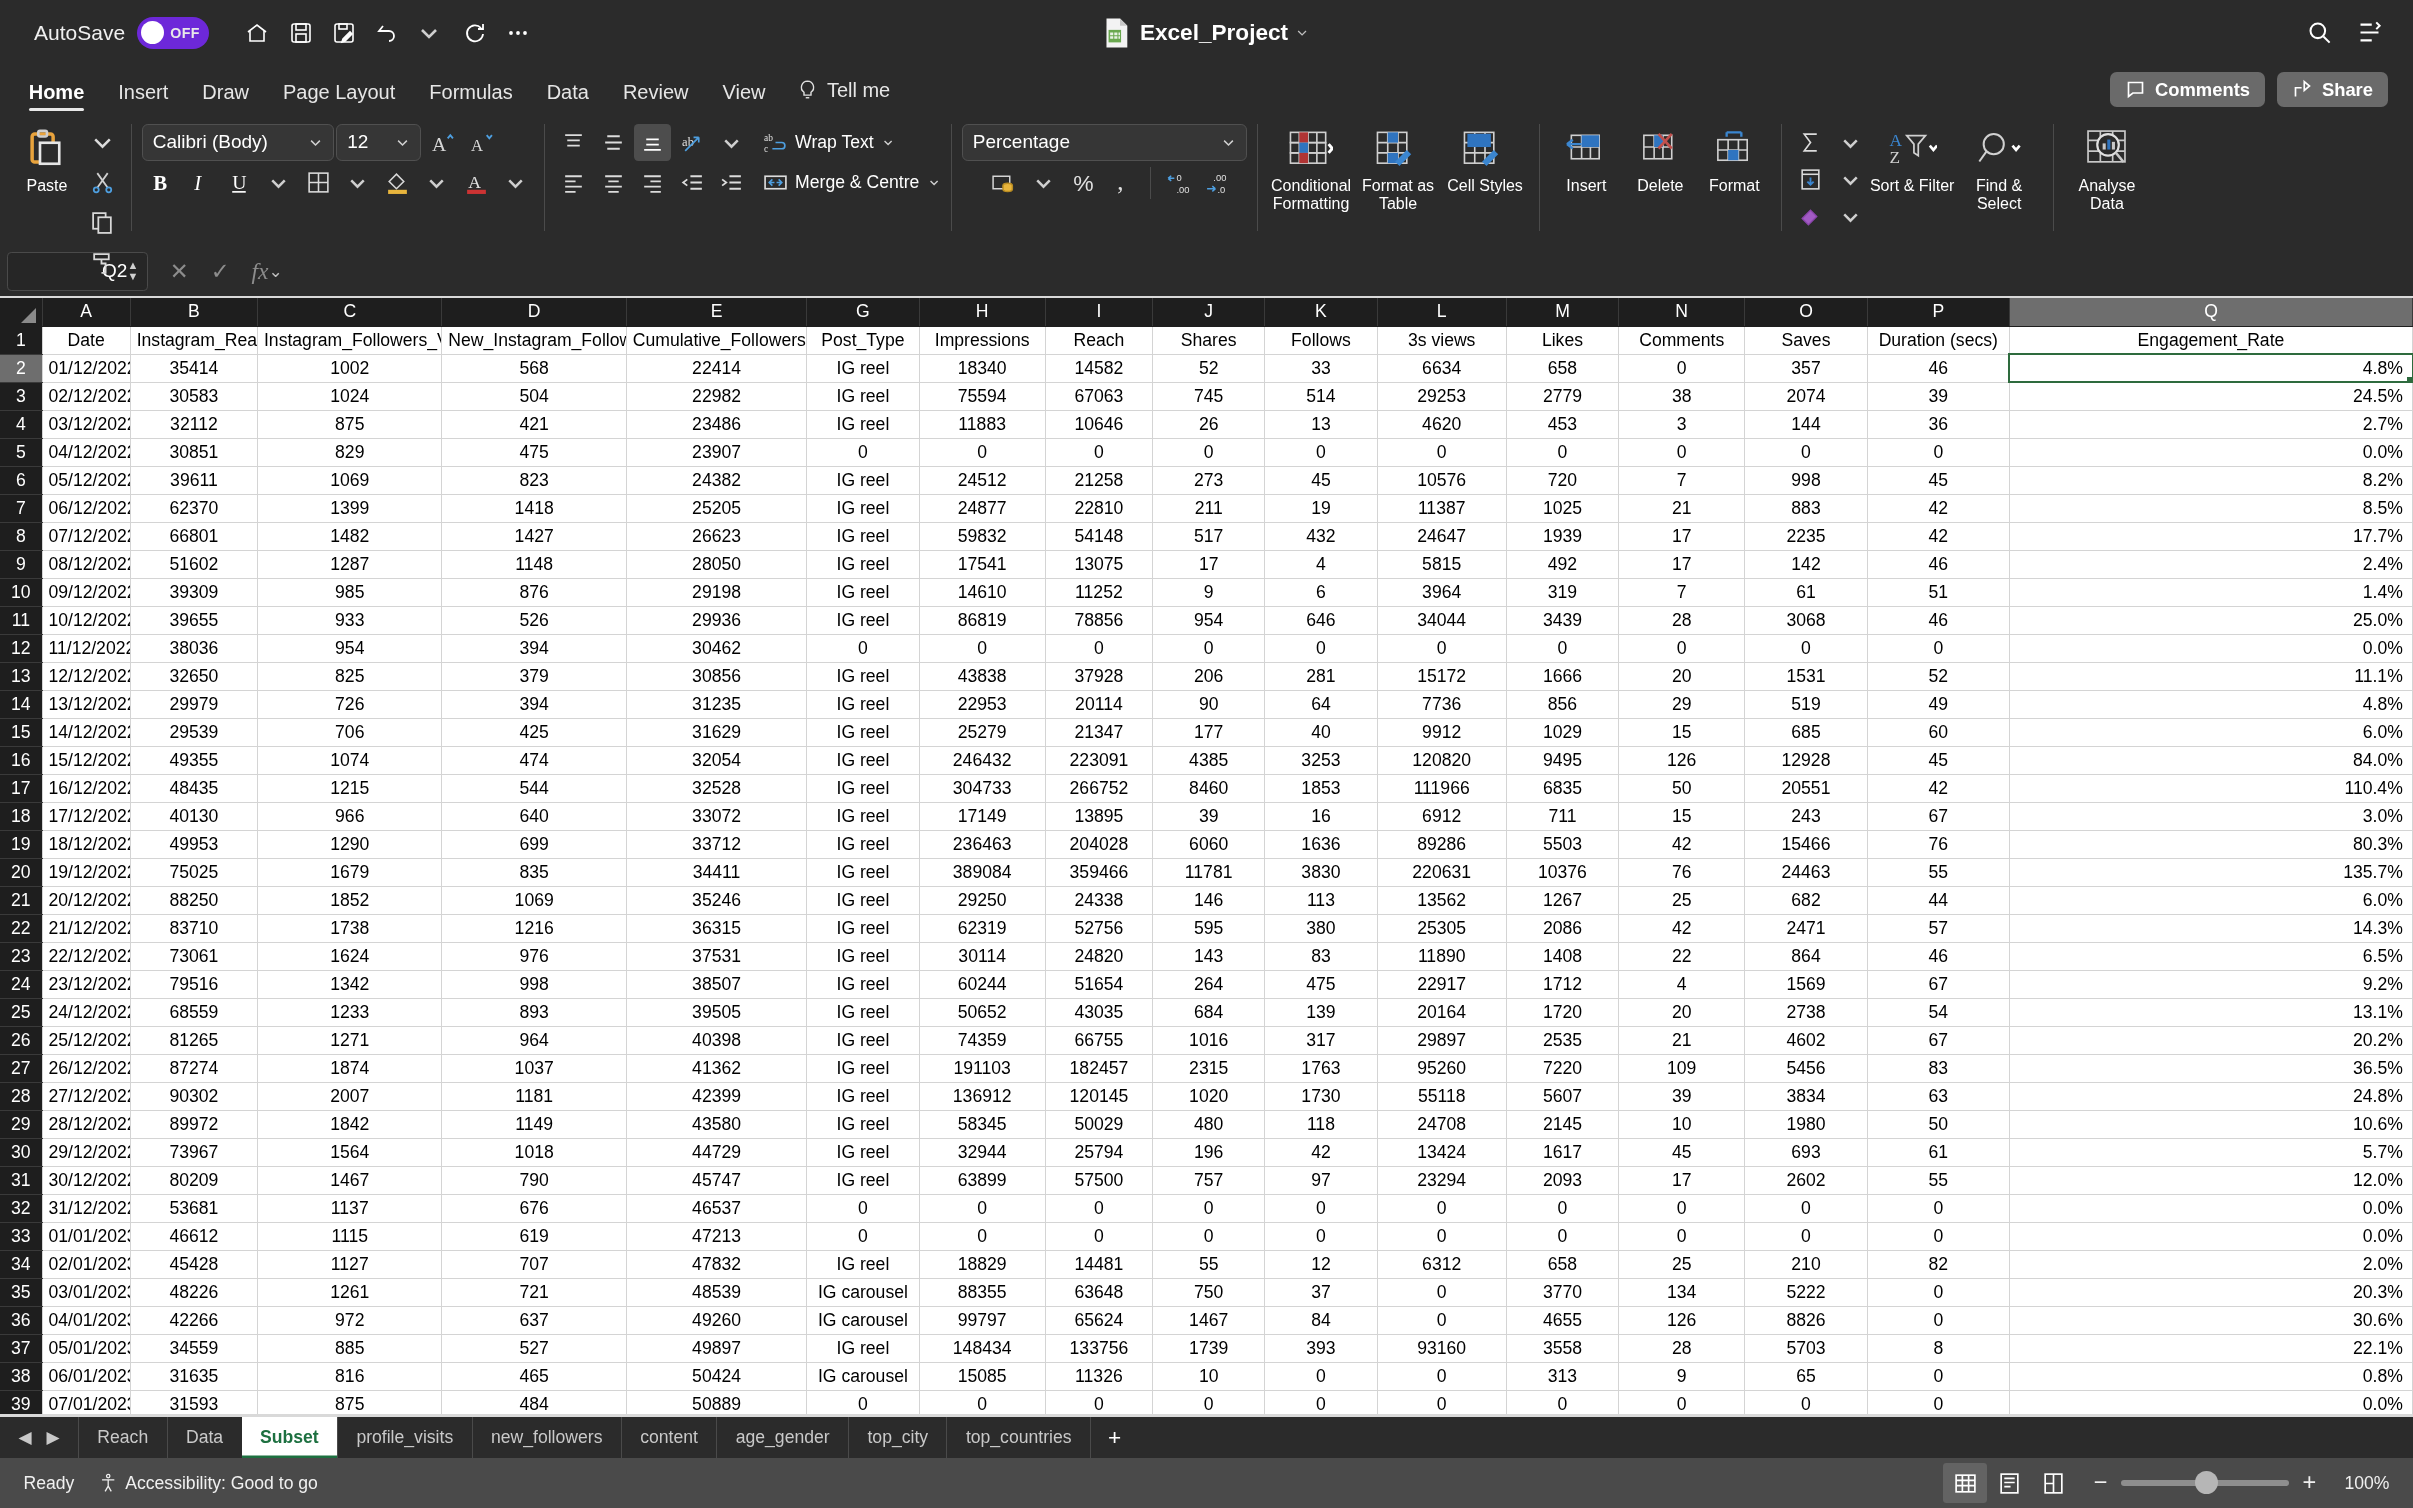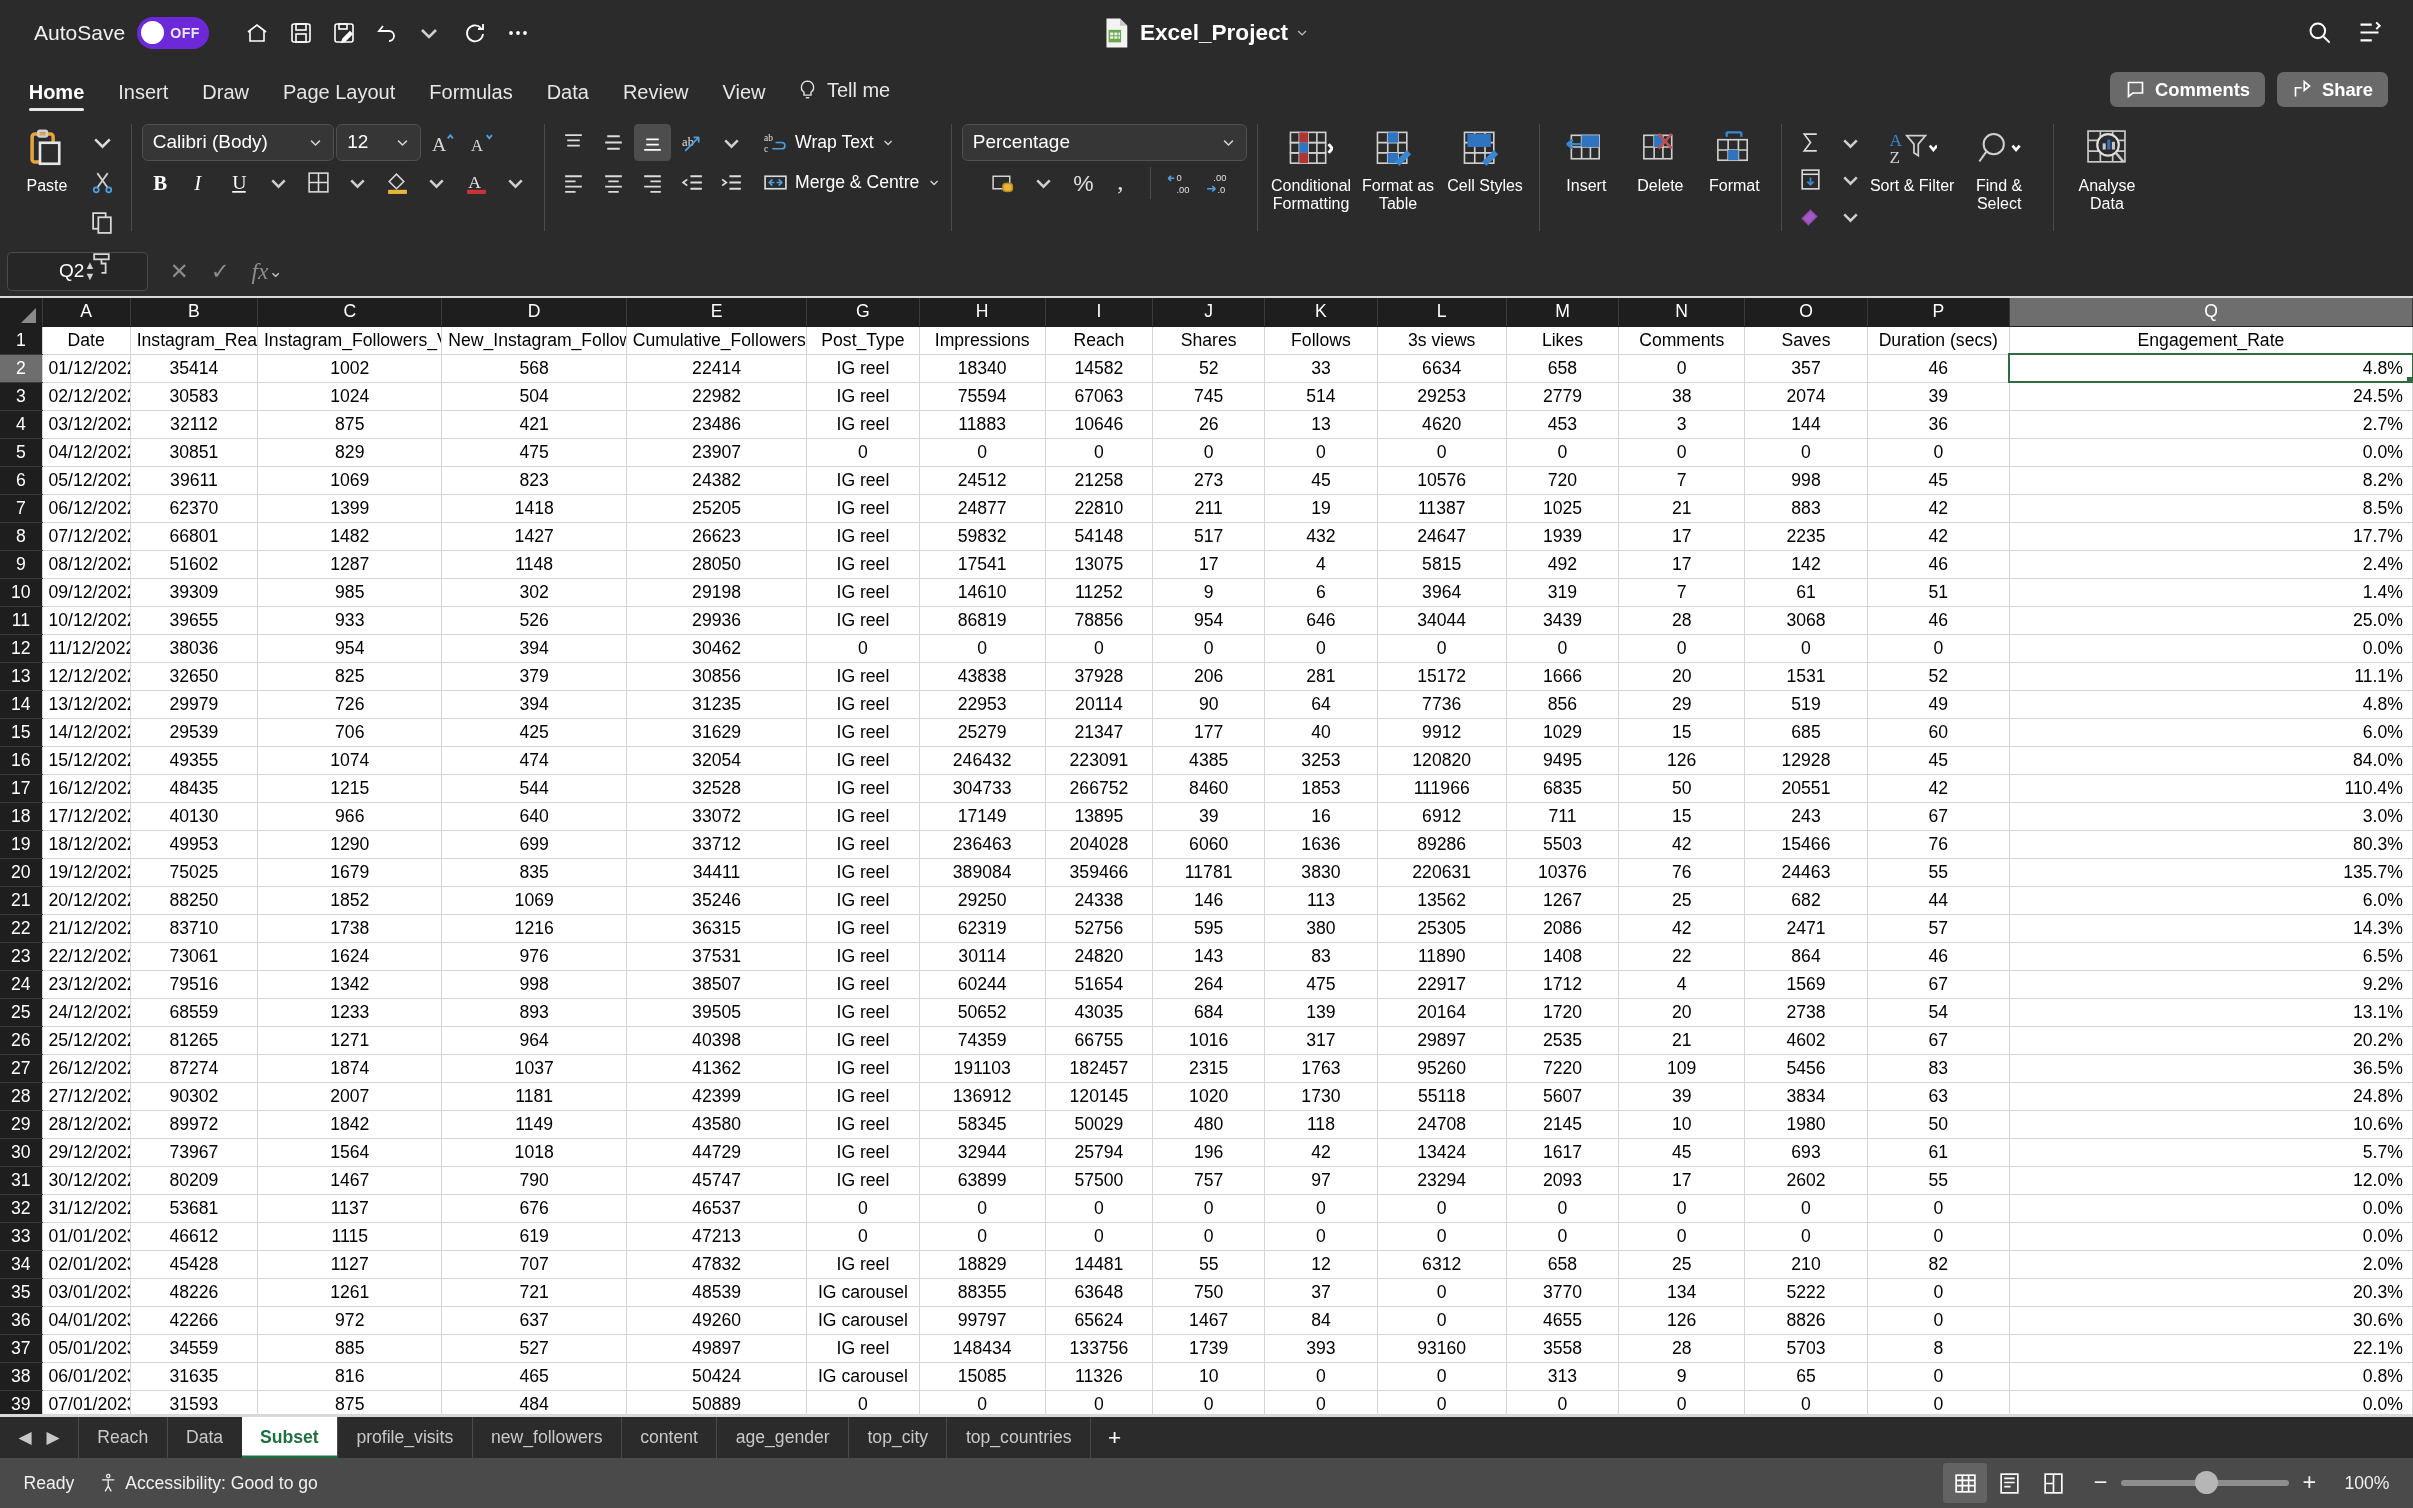--- a/index.html
+++ b/index.html
@@ -101,21 +101,21 @@
   .twoline { display:flex; flex-direction:column; align-items:center; gap:1.7px; line-height:1.1; }
 
   
   .formulabar {
     flex: 0 0 52px; height: 52px; background: #2b2b2b;
     display: flex; align-items: center; border-bottom: 2.5px solid #d9d9d9;
   }
   .namebox {
     width: 141px; height: 39px; margin-left: 6.7px; background: #262626;
     border: 0.8px solid #4a4a4a; border-radius: 4.2px;
-    display: flex; align-items: center; justify-content: center; padding: 0 8.4px;
+    display: flex; align-items: center; justify-content: flex-end; padding: 0 8.4px;
     color: #fff; font-size: 19px;
   }
   .spin { display: flex; flex-direction: column; gap: 2.5px; color: #d0d0d0; font-size: 11px; line-height: .8; }
   .fbtools { display: flex; align-items: center; gap: 22px; margin-left: 22px; color: #8c8c8c; font-size: 22.6px; }
   .fx { font-style: italic; font-family: "Liberation Serif", serif; font-size: 23.5px; }
   .fbinput {
     flex: 1; height: 39px; margin: 0 8.4px 0 15px; background: #333;
     display: flex; align-items: center; padding: 0 10px; color: #fff; font-size: 20px;
   }
   .fb-chevron { color: #bfbfbf; font-size: 17px; margin-right: 11.7px; }
@@ -989,21 +989,21 @@
           <td>17</td>
           <td>142</td>
           <td>46</td>
           <td class="right">2.4%</td>
         </tr>
         <tr>
           <td class="rowhead">10</td>
           <td>09/12/2022</td>
           <td>39309</td>
           <td>985</td>
-          <td>302</td>
+          <td>876</td>
           <td>29198</td>
           <td class="vsep-left">IG reel</td>
           <td>14610</td>
           <td>11252</td>
           <td>9</td>
           <td>6</td>
           <td>3964</td>
           <td>319</td>
           <td>7</td>
           <td>61</td>

